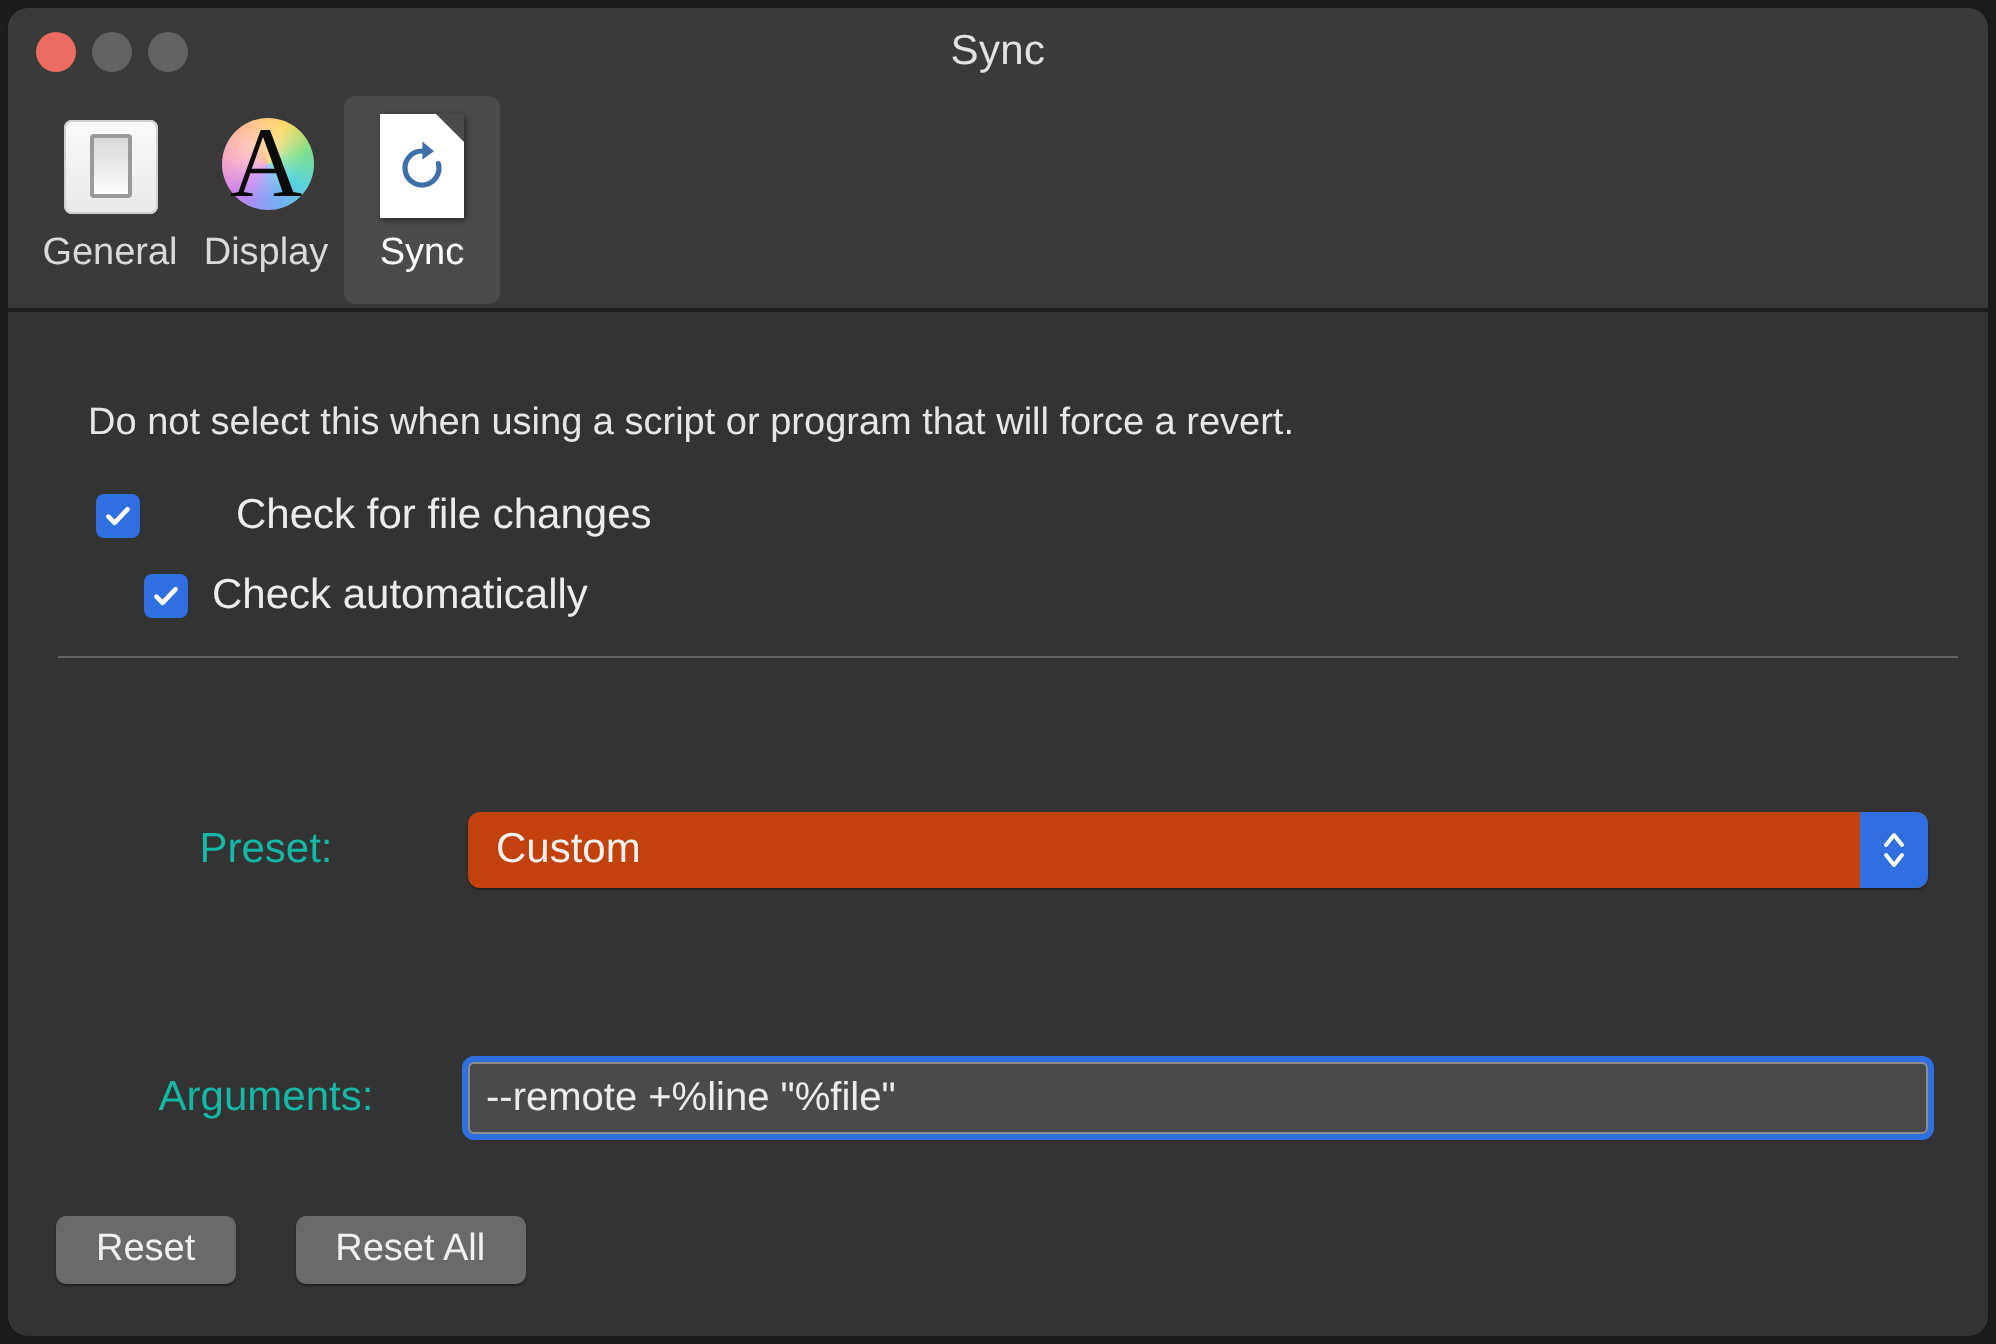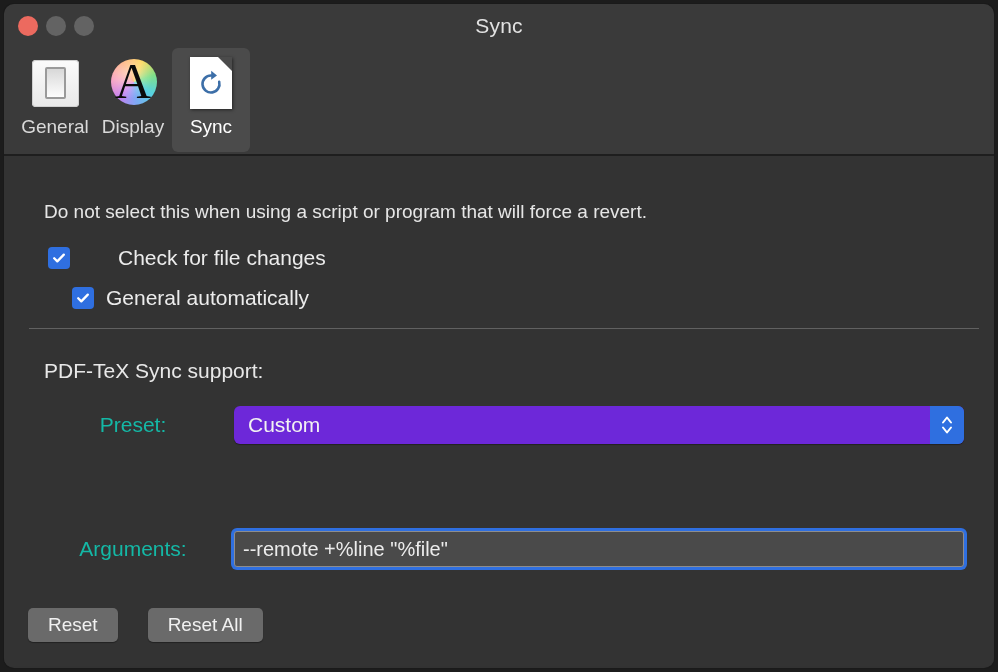--- a/index.html
+++ b/index.html
@@ -261,21 +261,21 @@
 
   .row-preset  { left: 40px; top: 250px; }
   .row-command { left: 40px; top: 312px; }
   .row-args    { left: 40px; top: 375px; }
 
   
   .popup {
     position: relative;
     width: 730px;
     height: 38px;
-    background: #6d28d9;
+    background: #c2410c;
     border-radius: 6px;
     display: flex;
     align-items: center;
     box-shadow: 0 1px 1px rgba(0,0,0,0.35);
   }
   .popup .pval {
     margin-left: 14px;
     color: #f2f2f2;
     font-size: 21px;
   }
@@ -401,26 +401,25 @@
       </div>
       <div class="cbox-label">Check for file changes</div>
     </div>
 
     <div class="checkrow second">
       <div class="cbox">
         <svg width="16" height="16" viewBox="0 0 16 16">
           <path d="M3.2 8.3 L6.3 11.4 L12.8 4.6" fill="none" stroke="#ffffff" stroke-width="2.3" stroke-linecap="round" stroke-linejoin="round"></path>
         </svg>
       </div>
-      <div class="cbox-label">General automatically</div>
+      <div class="cbox-label">Check automatically</div>
     </div>
 
     <div class="rule"></div>
 
-    <div class="section-title">PDF-TeX Sync support:</div>
 
     <div class="field-row row-preset">
       <div class="flabel">Preset:</div>
       <div class="popup">
         <div class="pval">Custom</div>
         <div class="stepper">
           <svg width="16" height="26" viewBox="0 0 16 26">
             <path d="M4 10.5 L8 5.5 L12 10.5" fill="none" stroke="#ffffff" stroke-width="2" stroke-linecap="round" stroke-linejoin="round"></path>
             <path d="M4 15.5 L8 20.5 L12 15.5" fill="none" stroke="#ffffff" stroke-width="2" stroke-linecap="round" stroke-linejoin="round"></path>
           </svg>

